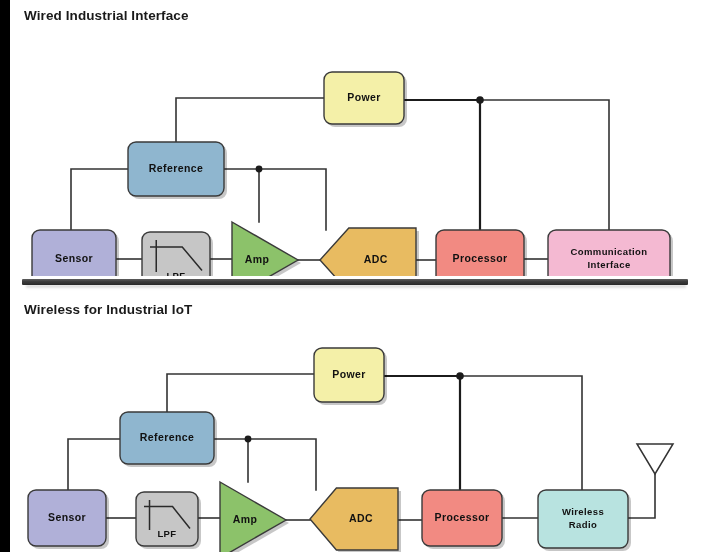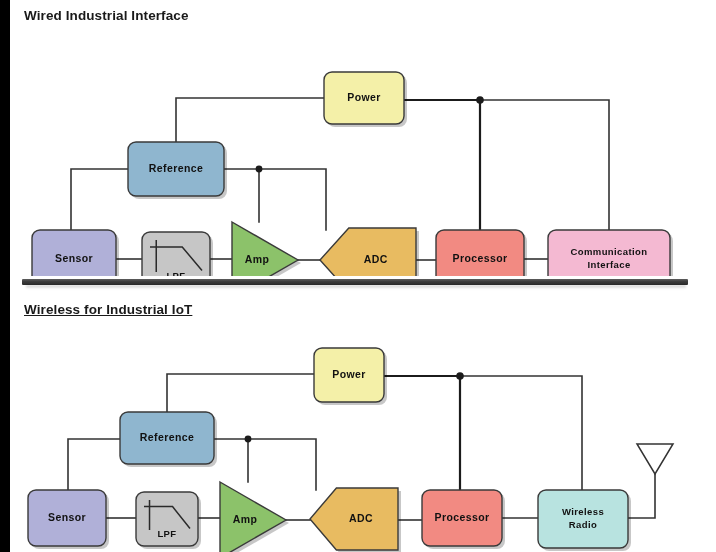--- a/index.html
+++ b/index.html
@@ -43,21 +43,21 @@
   .section-title {
     position: absolute;
     left: 24px;
     font-size: 13.5px;
     font-weight: bold;
     color: #1a1a1a;
     letter-spacing: 0.1px;
     white-space: nowrap;
   }
   #section-wired .section-title { top: 8px; }
-  #section-wireless .section-title { top: 12px; text-decoration: underline; }
+  #section-wireless .section-title { top: 12px; }
 
   .diagram {
     position: absolute;
     left: 0;
     display: block;
   }
   #diagram-wired { top: 30px; }
   #diagram-wireless { top: 32px; }
 
   

